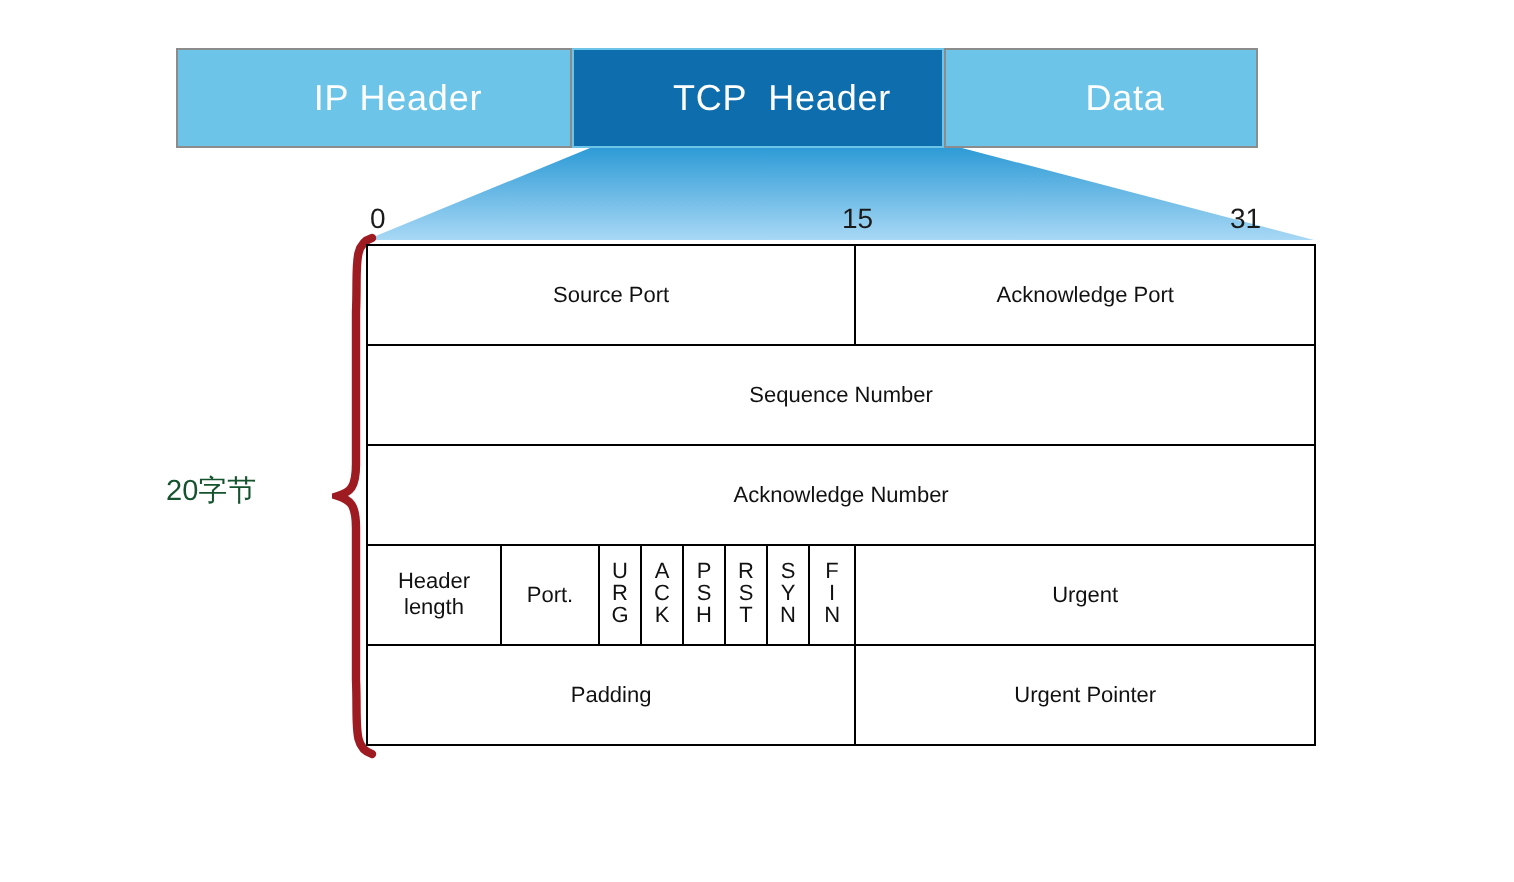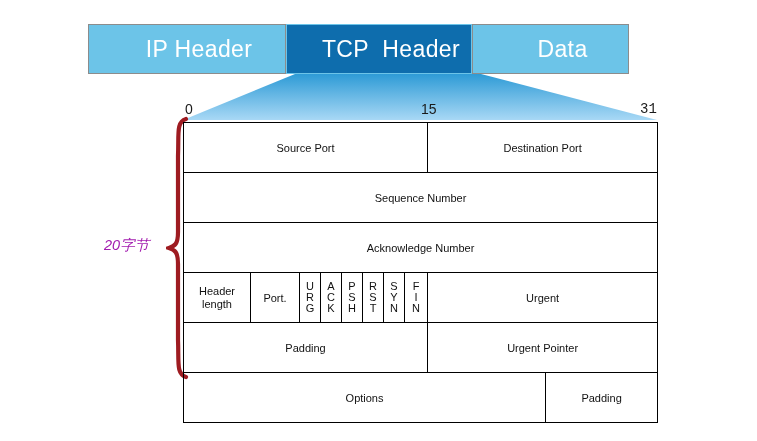--- a/index.html
+++ b/index.html
@@ -24,21 +24,21 @@
     height: 50px;
     display: flex;
     box-sizing: border-box;
   }
   .packet-seg {
     box-sizing: border-box;
     display: flex;
     align-items: center;
     justify-content: center;
     color: #ffffff;
-    font-size: 23px;
+    font-size: 18px;
     letter-spacing: .4px;
     border: 1.5px solid #8c8c8c;
     white-space: pre;
     padding-left: 24px;
   }
   .packet-seg.ip     { width: 198px; background: #6CC4E8; }
   .packet-seg.tcp    { width: 186px; background: #0E6DAD; border-color: #6CC4E8; }
   .packet-seg.data   { width: 157px; background: #6CC4E8; }
 
   
@@ -53,21 +53,21 @@
   
   .bit-tick {
     position: absolute;
     top: 102px;
     font-size: 14px;
     color: #1a1a1a;
     line-height: 1;
   }
   #bit-0  { left: 185px; }
   #bit-15 { left: 421px; }
-  #bit-31 { left: 640px; font-family: Liberation Mono, monospace; }
+  #bit-31 { left: 615px; }
 
   
   #tcp-table {
     position: absolute;
     left: 183px;
     top: 122px;
     width: 474px;
     border-collapse: collapse;
     table-layout: fixed;
   }
@@ -105,26 +105,25 @@
   
   #brace {
     position: absolute;
     left: 166px;
     top: 116px;
     width: 24px;
     height: 264px;
   }
   #brace-label {
     position: absolute;
-    left: 104px;
+    left: 83px;
     top: 236px;
     font-size: 14.5px;
-    color: #a21caf;
+    color: #14532d;
     white-space: nowrap;
-    font-style: italic;
   }
 </style>
 </head>
 <body>
 
 <div id="packet-bar">
   <div class="packet-seg ip">IP Header</div>
   <div class="packet-seg tcp">TCP  Header</div>
   <div class="packet-seg data">Data</div>
 </div>
@@ -160,21 +159,21 @@
     <col style="width:21px">
     <col style="width:23px">
     <col style="width:118px">
     <col style="width:50px">
     <col style="width:62px">
   </colgroup>
   <tbody>
 
     <tr>
       <td colspan="8">Source Port</td>
-      <td colspan="3">Destination Port</td>
+      <td colspan="3">Acknowledge Port</td>
     </tr>
 
     <tr>
       <td colspan="11">Sequence Number</td>
     </tr>
 
     <tr>
       <td colspan="11">Acknowledge Number</td>
     </tr>
 
@@ -212,18 +211,14 @@
         <span>N</span>
       </td>
       <td class="tall" colspan="3">Urgent</td>
     </tr>
 
     <tr>
       <td colspan="8">Padding</td>
       <td colspan="3">Urgent Pointer</td>
     </tr>
 
-    <tr>
-      <td class="options-cell" colspan="9">Options</td>
-      <td class="padding-cell" colspan="2">Padding</td>
-    </tr>
   </tbody>
 </table>
 
 </body></html>

